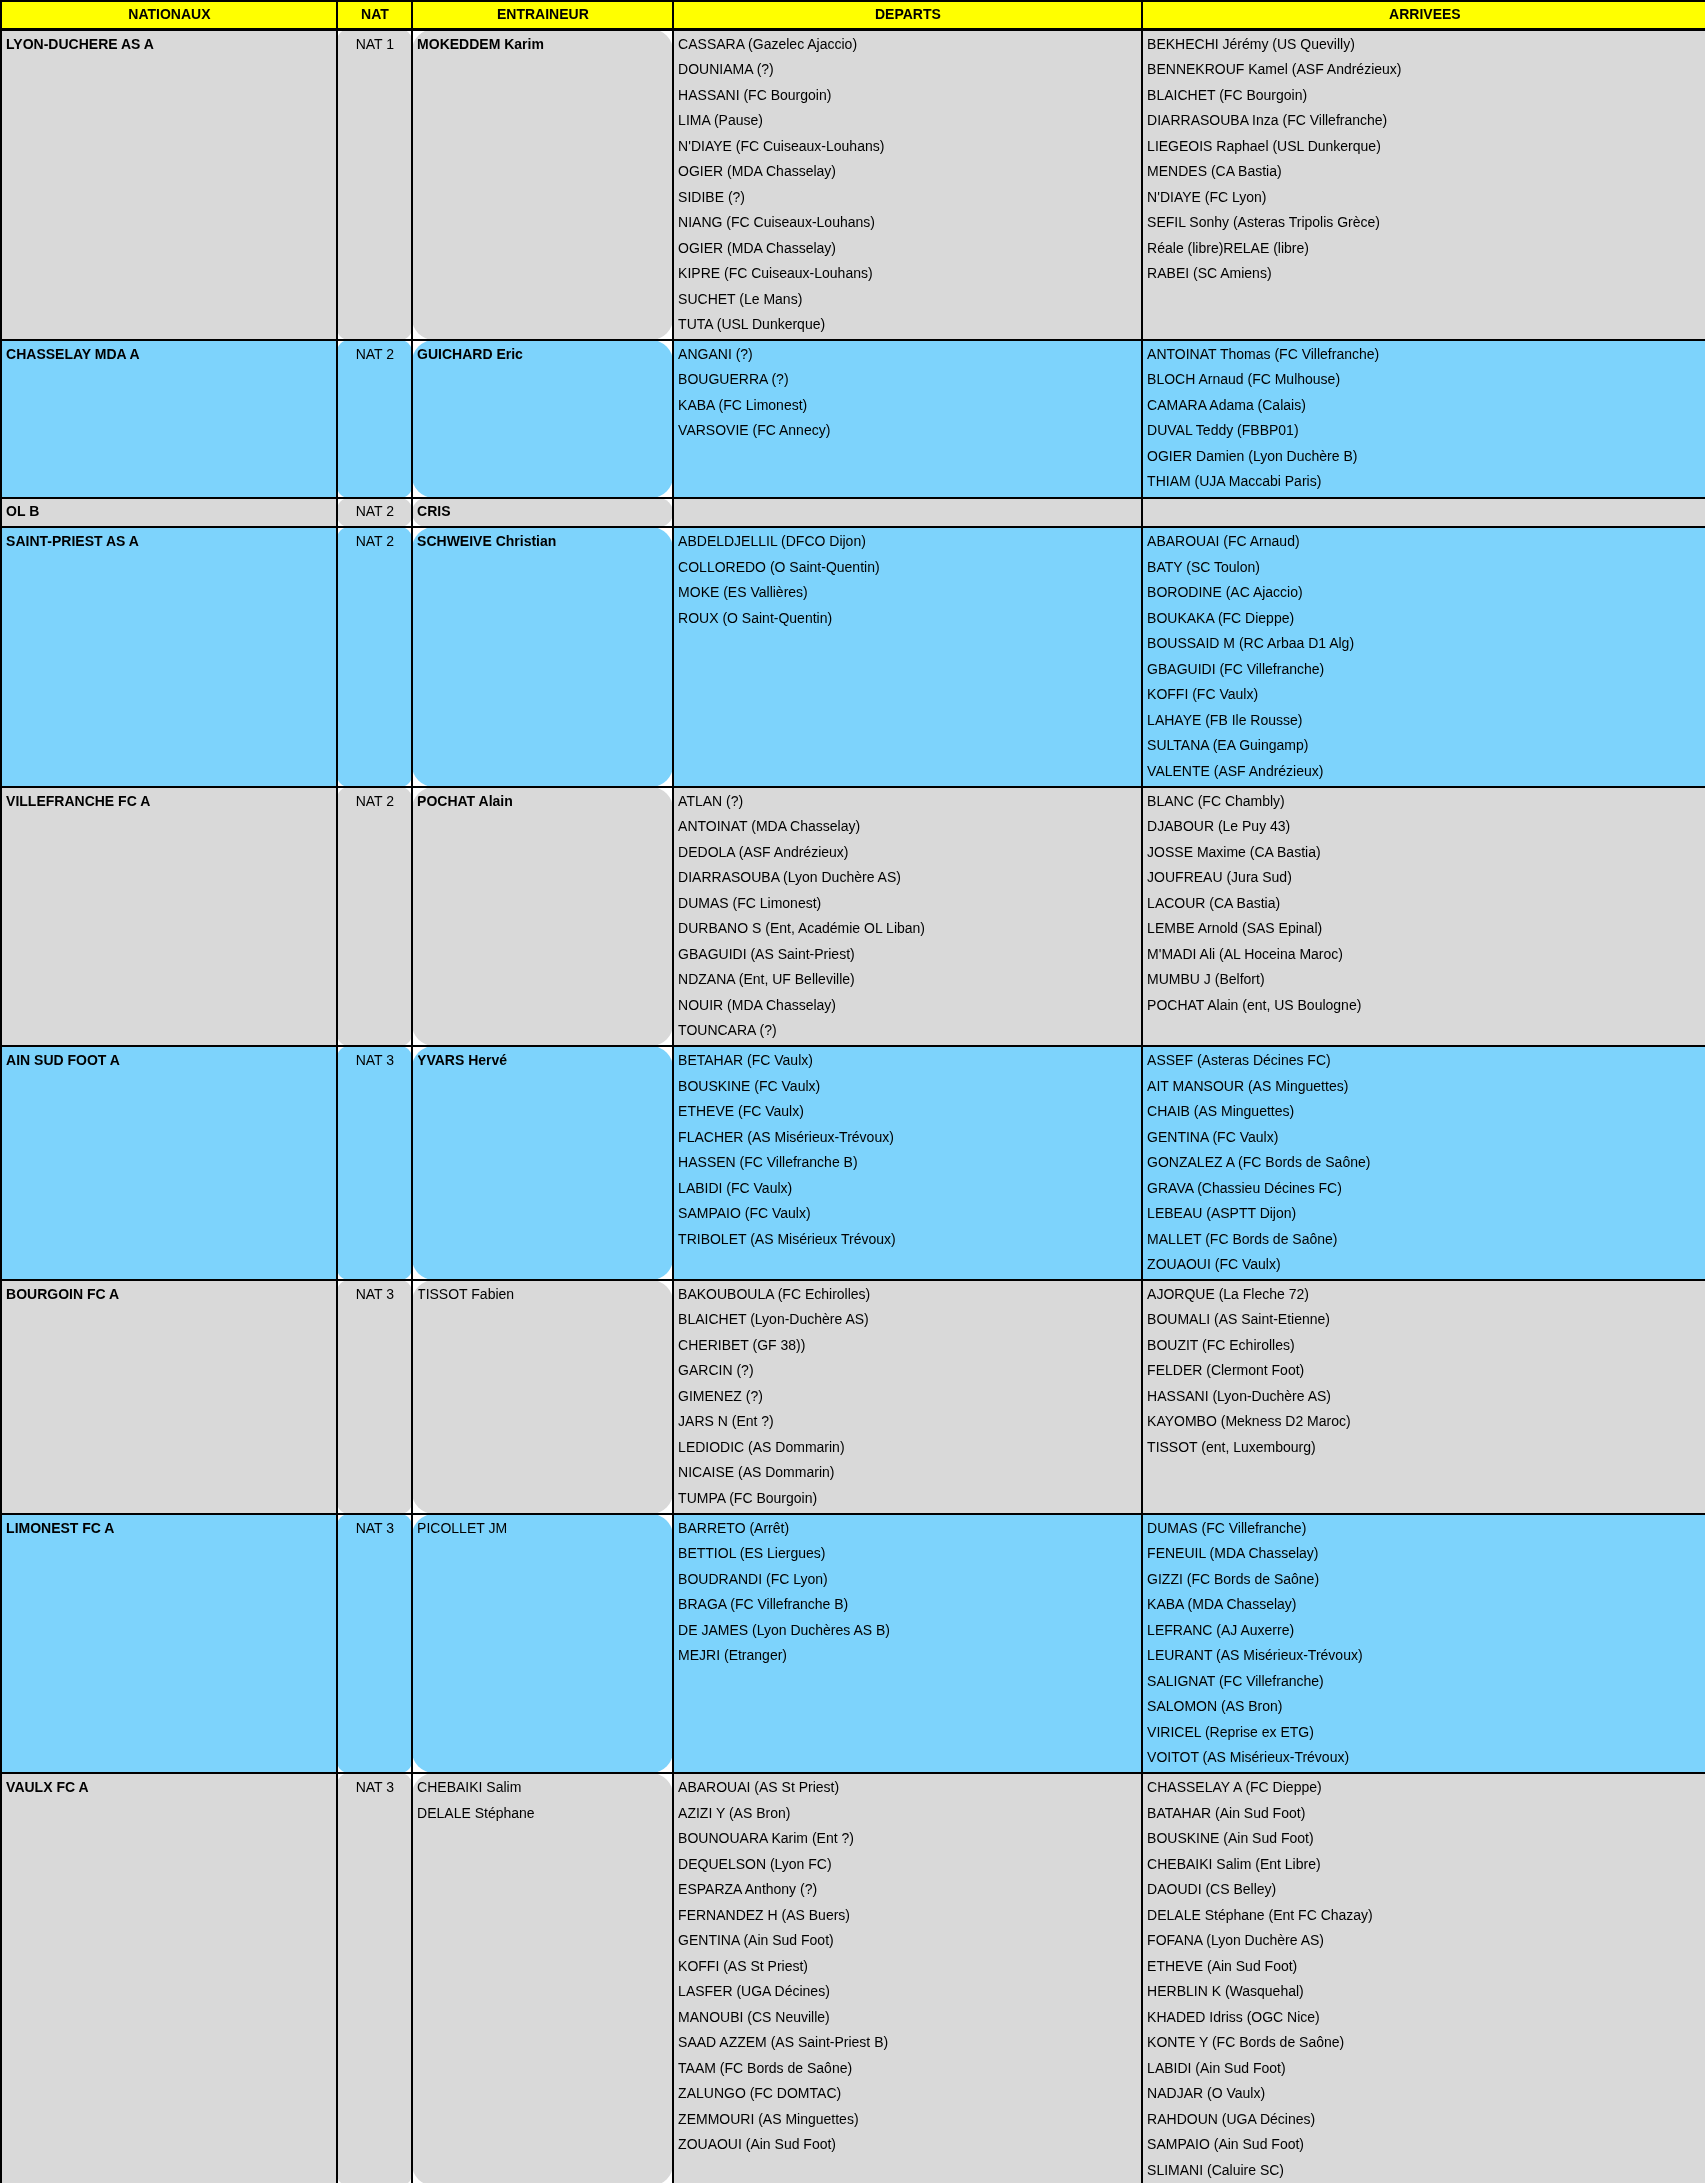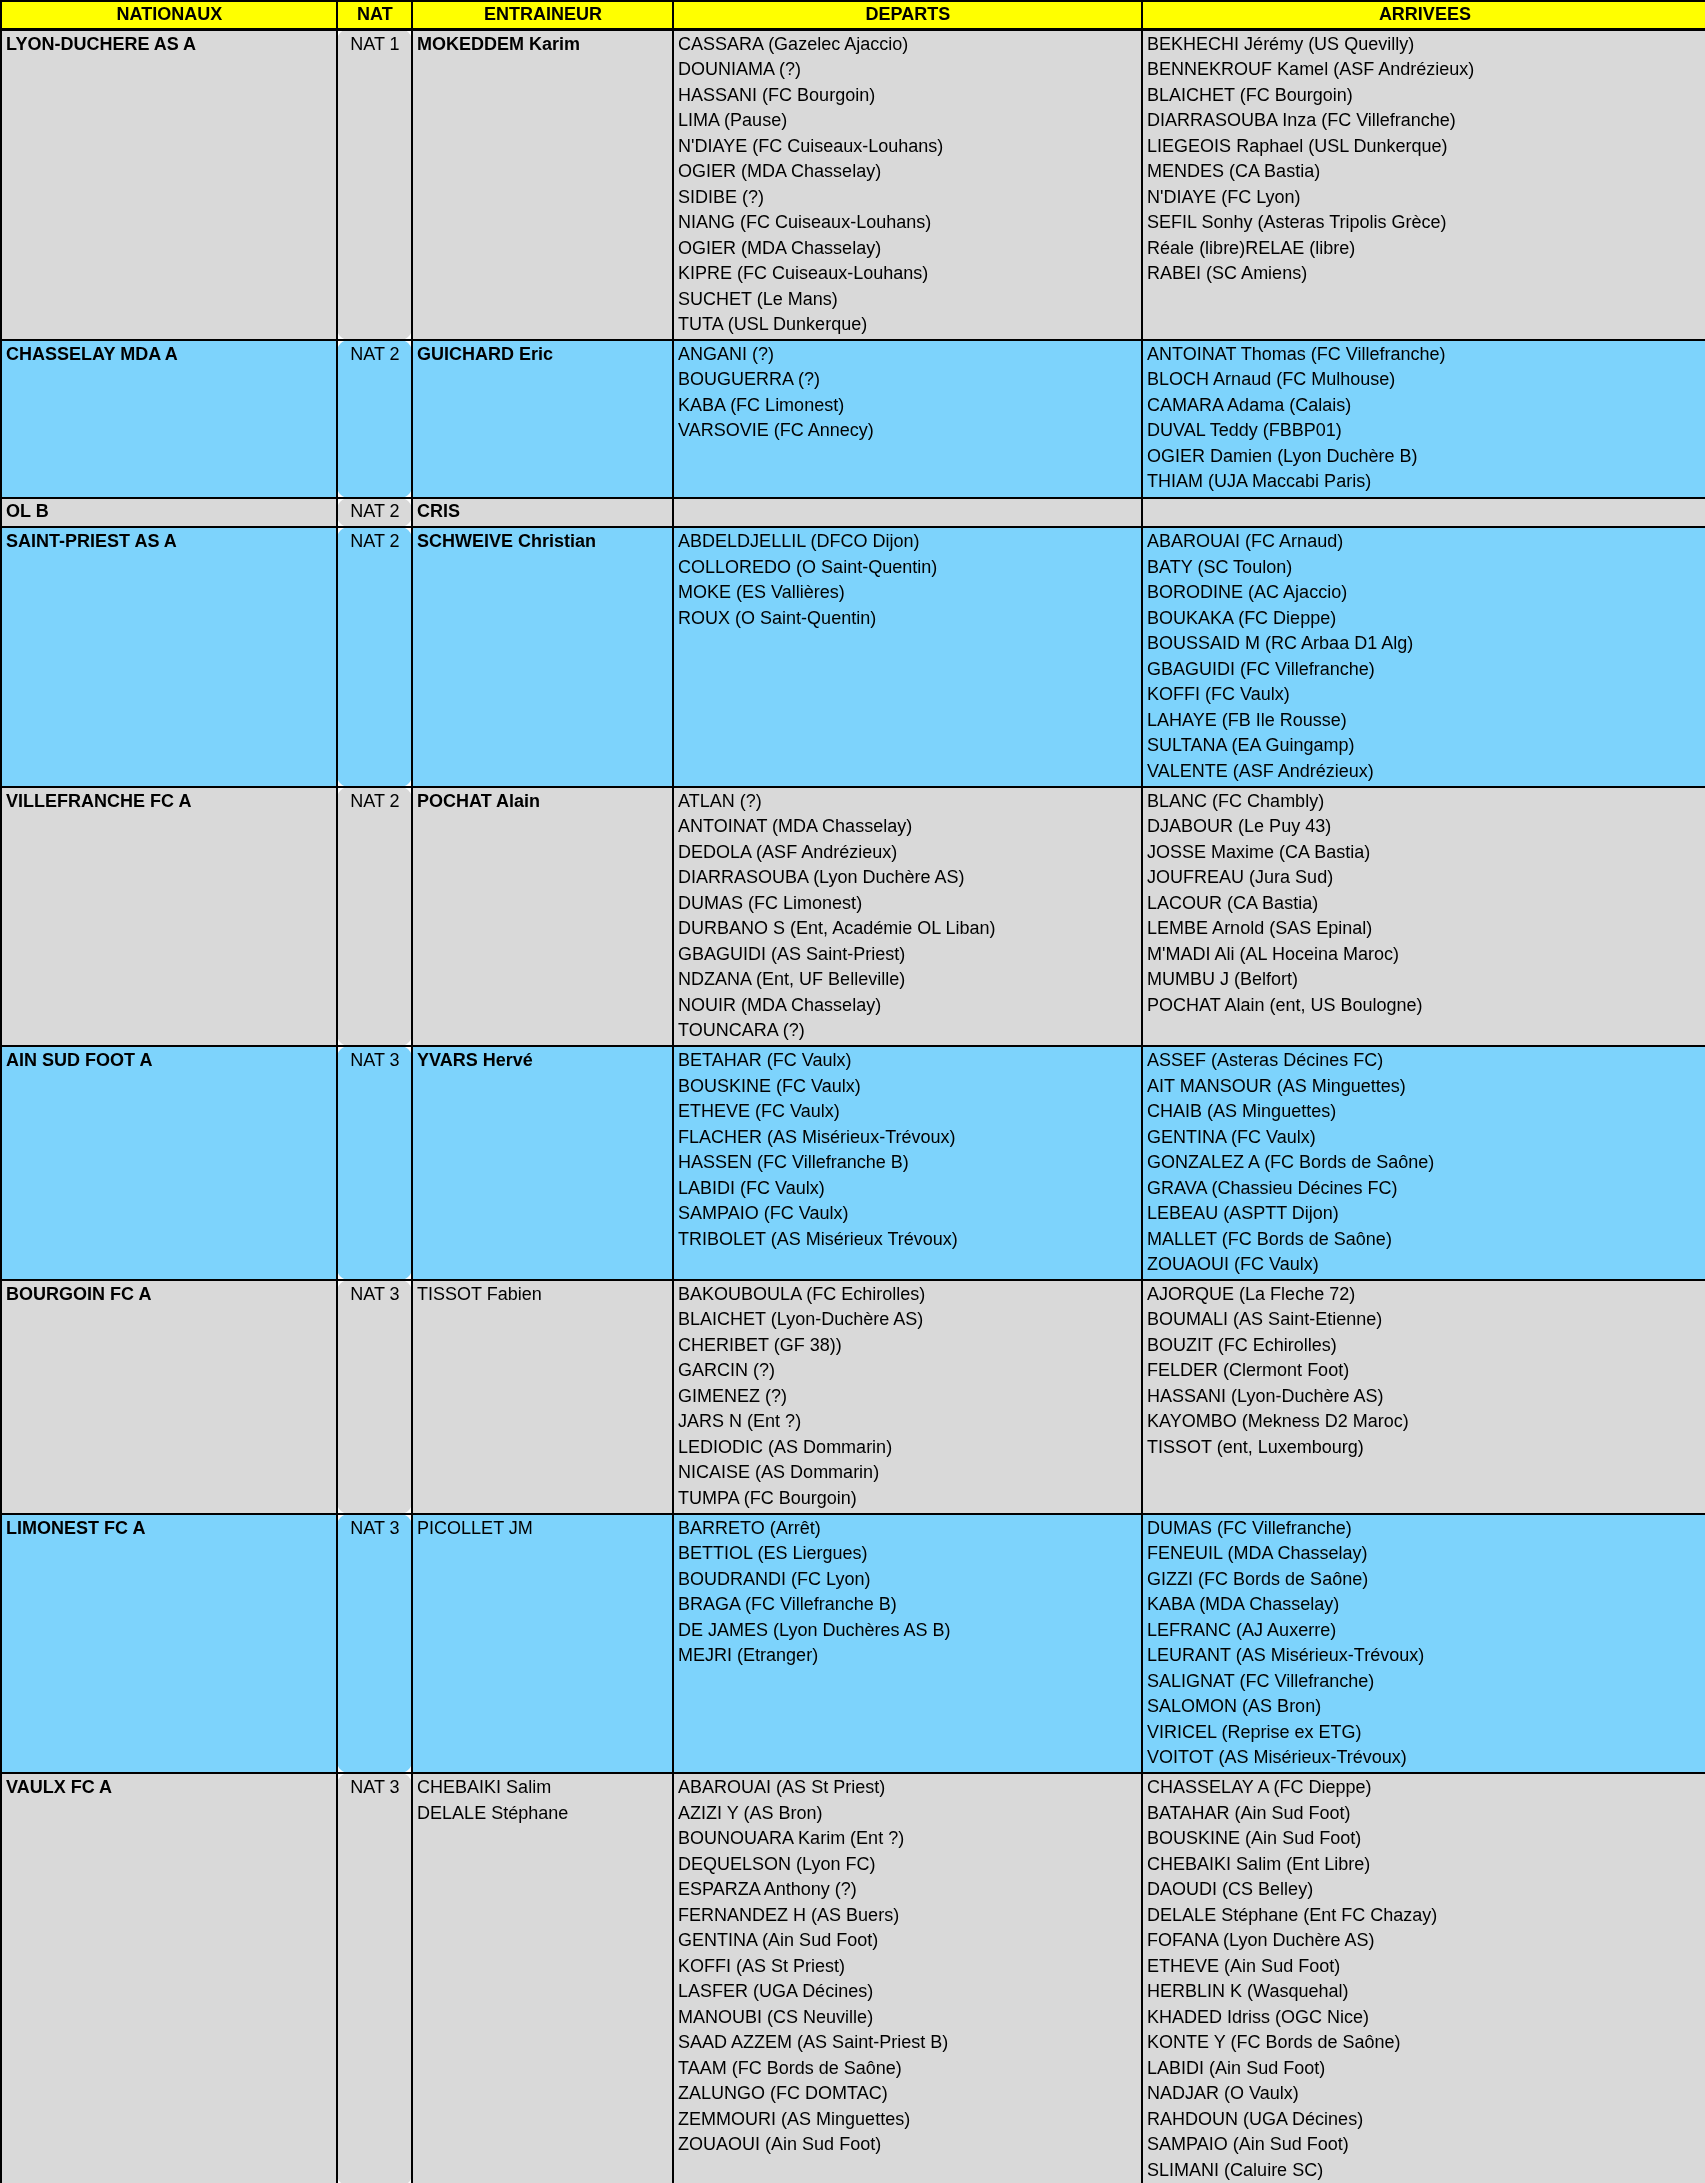--- a/index.html
+++ b/index.html
@@ -20,38 +20,38 @@
   table.transfer-table col.c-club { width: 336px; }
   table.transfer-table col.c-nat  { width: 75px;  }
   table.transfer-table col.c-coach{ width: 261px; }
   table.transfer-table col.c-dep  { width: 469px; }
   table.transfer-table col.c-arr  { width: 565px; }
 
   th, td {
     border: 2.5px solid #000000;
     vertical-align: top;
     padding: 0.8px 3.3px 1.6px 4.1px;
-    font-size: 18px;
+    font-size: 14px;
     line-height: 25.5px;
     color: #000000;
     overflow: hidden;
     white-space: nowrap;
   }
   thead th {
     background: #ffff00;
     font-weight: bold;
     text-align: center;
     padding-top: 0;
     padding-bottom: 0.8px;
     line-height: 25px;
     border-bottom-width: 3.3px;
   }
   td.club-cell { font-weight: bold; margin-top: 6px; }
   td.nat-cell  { text-align: center; border-radius: 12px; }
-  td.coach-cell { font-weight: bold; }
+  td.coach-cell { font-weight: bold; border-radius: 22px; }
   tr.coach-regular td.coach-cell { font-weight: normal; }
   tr.shaded td { background: #d9d9d9; }
   tr.plain  td { background: #7dd3fc; }
   .line { display: block; }
 </style>
 </head>
 <body>
 
 <div class="sheet">
   <table class="transfer-table">

